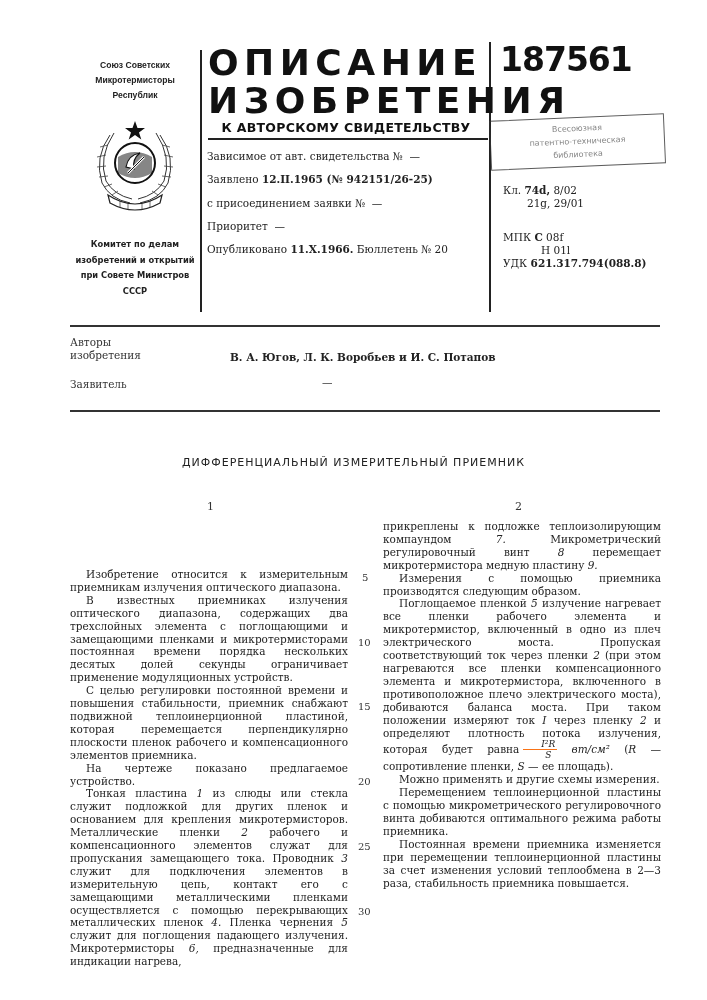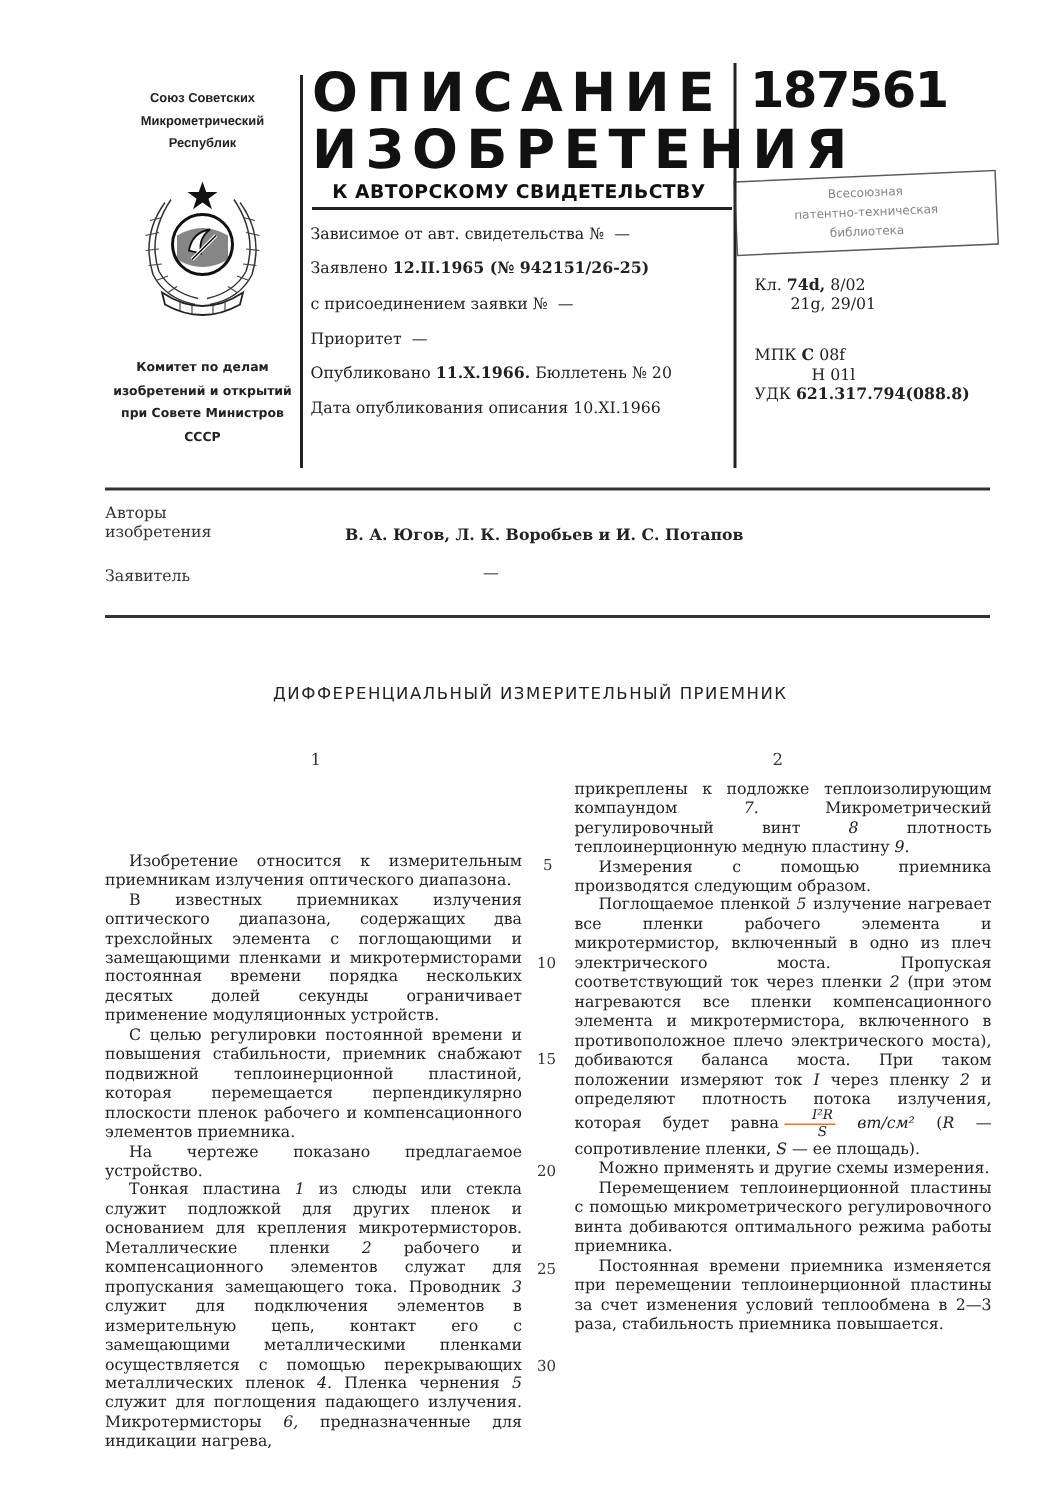--- a/index.html
+++ b/index.html
@@ -57,21 +57,21 @@
   .frac { display: inline-block; vertical-align: middle; text-align: center; font-style: italic; font-size: 9px; line-height: 10px; margin-left: 4px; }
   .frac .num { display: block; border-bottom: 1px solid #f97316; padding: 0 2px; }
   .frac .den { display: block; }
 </style>
 </head>
 <body>
 
 <div class="left-panel">
   <div class="country">
     <div>Союз Советских</div>
-    <div>Микрометрический</div>
+    <div>Микротермисторы</div>
     <div>Республик</div>
   </div>
   <svg class="emblem" viewBox="0 0 90 96">
     <path d="M45 4 L47.5 11 L55 11 L49 15.5 L51.3 22.5 L45 18 L38.7 22.5 L41 15.5 L35 11 L42.5 11 Z" fill="#111"></path>
     <g fill="none" stroke="#333" stroke-width="1">
       <path d="M20 18 Q4 40 12 66 Q20 82 40 86"></path>
       <path d="M70 18 Q86 40 78 66 Q70 82 50 86"></path>
       <path d="M24 16 Q8 40 16 64 Q24 78 42 82"></path>
       <path d="M66 16 Q82 40 74 64 Q66 78 48 82"></path>
     </g>
@@ -129,23 +129,20 @@
   </div>
   <div class="meta-row">
     <span>с присоединением заявки №</span>&nbsp;&nbsp;<span>—</span>
   </div>
   <div class="meta-row">
     <span>Приоритет</span>&nbsp;&nbsp;<span>—</span>
   </div>
   <div class="meta-row">
     <span>Опубликовано</span> <b>11.X.1966.</b> <span>Бюллетень №</span> <span>20</span>
   </div>
-  <div class="meta-row">
-    <span>Дата опубликования описания</span> <span>10.XI.1966</span>
-  </div>
 </div>
 
 <div class="patent-number">187561</div>
 
 <div class="stamp">
   <div>Всесоюзная</div>
   <div>патентно-техническая</div>
   <div>библиотека</div>
 </div>
 
@@ -194,19 +191,19 @@
 
 <div class="col left">
   <p>Изобретение относится к измерительным приемникам излучения оптического диапазона.</p>
   <p>В известных приемниках излучения оптического диапазона, содержащих два трехслойных элемента с поглощающими и замещающими пленками и микротермисторами постоянная времени порядка нескольких десятых долей секунды ограничивает применение модуляционных устройств.</p>
   <p>С целью регулировки постоянной времени и повышения стабильности, приемник снабжают подвижной теплоинерционной пластиной, которая перемещается перпендикулярно плоскости пленок рабочего и компенсационного элементов приемника.</p>
   <p>На чертеже показано предлагаемое устройство.</p>
   <p><span>Тонкая пластина </span><i>1</i><span> из слюды или стекла служит подложкой для других пленок и основанием для крепления микротермисторов. Металлические пленки </span><i>2</i><span> рабочего и компенсационного элементов служат для пропускания замещающего тока. Проводник </span><i>3</i><span> служит для подключения элементов в измерительную цепь, контакт его с замещающими металлическими пленками осуществляется с помощью перекрывающих металлических пленок </span><i>4.</i><span> Пленка чернения </span><i>5</i><span> служит для поглощения падающего излучения. Микротермисторы </span><i>6,</i><span> предназначенные для индикации нагрева,</span></p>
 </div>
 
 <div class="col right">
-  <p style="text-indent:0"><span>прикреплены к подложке теплоизолирующим компаундом </span><i>7.</i><span> Микрометрический регулировочный винт </span><i>8</i><span> плотность теплоинерционную медную пластину </span><i>9.</i></p>
+  <p style="text-indent:0"><span>прикреплены к подложке теплоизолирующим компаундом </span><i>7.</i><span> Микрометрический регулировочный винт </span><i>8</i><span> перемещает микротермистора медную пластину </span><i>9.</i></p>
   <p>Измерения с помощью приемника производятся следующим образом.</p>
   <p><span>Поглощаемое пленкой </span><i>5</i><span> излучение нагревает все пленки рабочего элемента и микротермистор, включенный в одно из плеч электрического моста. Пропуская соответствующий ток через пленки </span><i>2</i><span> (при этом нагреваются все пленки компенсационного элемента и микротермистора, включенного в противоположное плечо электрического моста), добиваются баланса моста. При таком положении измеряют ток </span><i>I</i><span> через пленку </span><i>2</i><span> и определяют плотность потока излучения, которая будет равна</span><span class="frac"><span class="num">I²R</span><span class="den">S</span></span> <i>вт/см²</i><span> (</span><i>R</i><span> — сопротивление пленки, </span><i>S</i><span> — ее площадь).</span></p>
   <p>Можно применять и другие схемы измерения.</p>
   <p>Перемещением теплоинерционной пластины с помощью микрометрического регулировочного винта добиваются оптимального режима работы приемника.</p>
   <p>Постоянная времени приемника изменяется при перемещении теплоинерционной пластины за счет изменения условий теплообмена в 2—3 раза, стабильность приемника повышается.</p>
 </div>
 
 </body></html>

